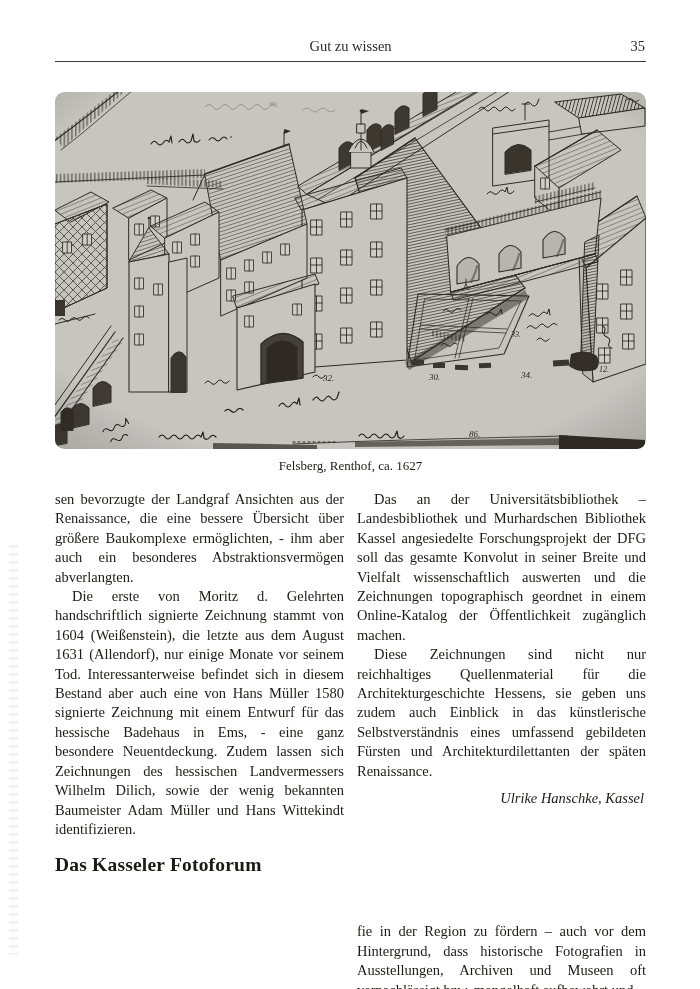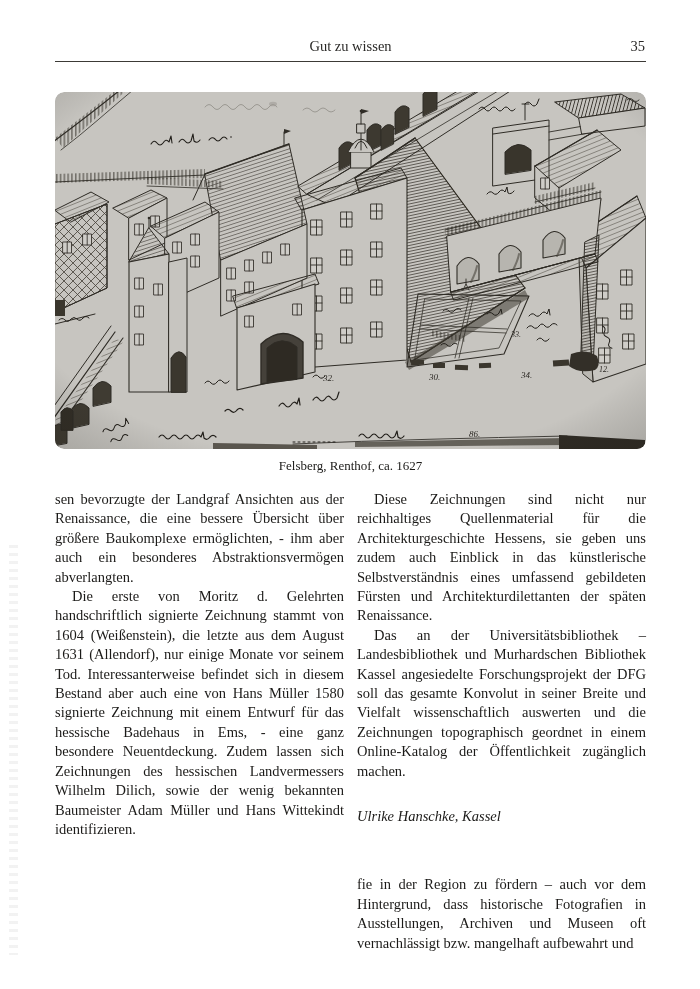--- a/index.html
+++ b/index.html
@@ -17,21 +17,21 @@
   .page-num{position:absolute;right:1px;top:0;font-size:14.5px;color:#2a2927;}
   .rule{border-bottom:1.6px solid #3c3a36;margin-top:5px;}
   
   figure{margin:30px 0 0 0;}
   figure svg{display:block;width:591px;height:357px;border-radius:9px;}
   figcaption{text-align:center;font-size:13px;margin-top:9px;color:#1b1a18;}
   
   .cols{display:grid;grid-template-columns:1fr 1fr;column-gap:13px;margin-top:16px;}
   .col p{margin:0;font-size:14.5px;line-height:19.4px;text-align:justify;hyphens:auto;}
   .indent{text-indent:17px;}
-  .signature{font-style:italic;font-size:14.5px;margin-top:27px;padding-right:2px;}
+  .signature{text-align:right;font-style:italic;font-size:14.5px;margin-top:9px;padding-right:2px;}
   
   .sec-b{display:grid;grid-template-columns:1fr 1fr;column-gap:13px;grid-template-rows:auto auto;}
   .sec-b h2{grid-column:1;grid-row:1;font-size:19.5px;font-weight:bold;margin:15px 0 10px 0;letter-spacing:.2px;}
   .sec-b .b-left{grid-column:1;grid-row:2;}
   .sec-b .b-right{grid-column:2;grid-row:2;margin-top:36px;}
   .sec-b p{margin:0;font-size:14.5px;line-height:19.4px;text-align:justify;hyphens:auto;}
   
   .ghost{position:absolute;left:9px;top:545px;width:9px;height:410px;opacity:.05;
     background:repeating-linear-gradient(180deg,#000 0 3px,transparent 3px 8px);}
 </style>
@@ -350,23 +350,24 @@
     </svg>
     <figcaption>Felsberg, Renthof, ca. 1627</figcaption>
   </figure>
 
   <div class="cols">
     <div class="col">
       <p>sen bevorzugte der Landgraf Ansichten aus der Renaissance, die eine bessere Übersicht über größere Baukomplexe ermöglichten, - ihm aber auch ein besonderes Abstraktionsvermögen abverlangten.</p>
       <p class="indent">Die erste von Moritz d. Gelehrten handschriftlich signierte Zeichnung stammt von 1604 (Weißenstein), die letzte aus dem August 1631 (Allendorf), nur einige Monate vor seinem Tod. Interessanterweise befindet sich in diesem Bestand aber auch eine von Hans Müller 1580 signierte Zeichnung mit einem Entwurf für das hessische Badehaus in Ems, - eine ganz besondere Neuentdeckung. Zudem lassen sich Zeichnungen des hessischen Landvermessers Wilhelm Dilich, sowie der wenig bekannten Baumeister Adam Müller und Hans Wittekindt identifizieren.</p>
     </div>
     <div class="col">
+      <p class="indent">Das an der Universitätsbibliothek – Landesbibliothek und Murhardschen Bibliothek Kassel angesiedelte Forschungsprojekt der DFG soll das gesamte Konvolut in seiner Breite und Vielfalt wissenschaftlich auswerten und die Zeichnungen topographisch geordnet in einem Online-Katalog der Öffentlichkeit zugänglich machen.</p>
       <p class="indent">Diese Zeichnungen sind nicht nur reichhaltiges Quellenmaterial für die Architekturgeschichte Hessens, sie geben uns zudem auch Einblick in das künstlerische Selbstverständnis eines umfassend gebildeten Fürsten und Architekturdilettanten der späten Renaissance.</p>
-      <p class="indent">Das an der Universitätsbibliothek – Landesbibliothek und Murhardschen Bibliothek Kassel angesiedelte Forschungsprojekt der DFG soll das gesamte Konvolut in seiner Breite und Vielfalt wissenschaftlich auswerten und die Zeichnungen topographisch geordnet in einem Online-Katalog der Öffentlichkeit zugänglich machen.</p>
       <div class="signature">Ulrike Hanschke, Kassel</div>
     </div>
   </div>
 
   <div class="sec-b">
+    <h2>Das Kasseler Fotoforum</h2>
     <p class="b-right">fie in der Region zu fördern – auch vor dem Hintergrund, dass historische Fotografien in Ausstellungen, Archiven und Museen oft vernachlässigt bzw. mangelhaft aufbewahrt und</p>
   </div>
 
 </div>
 
 </body></html>

